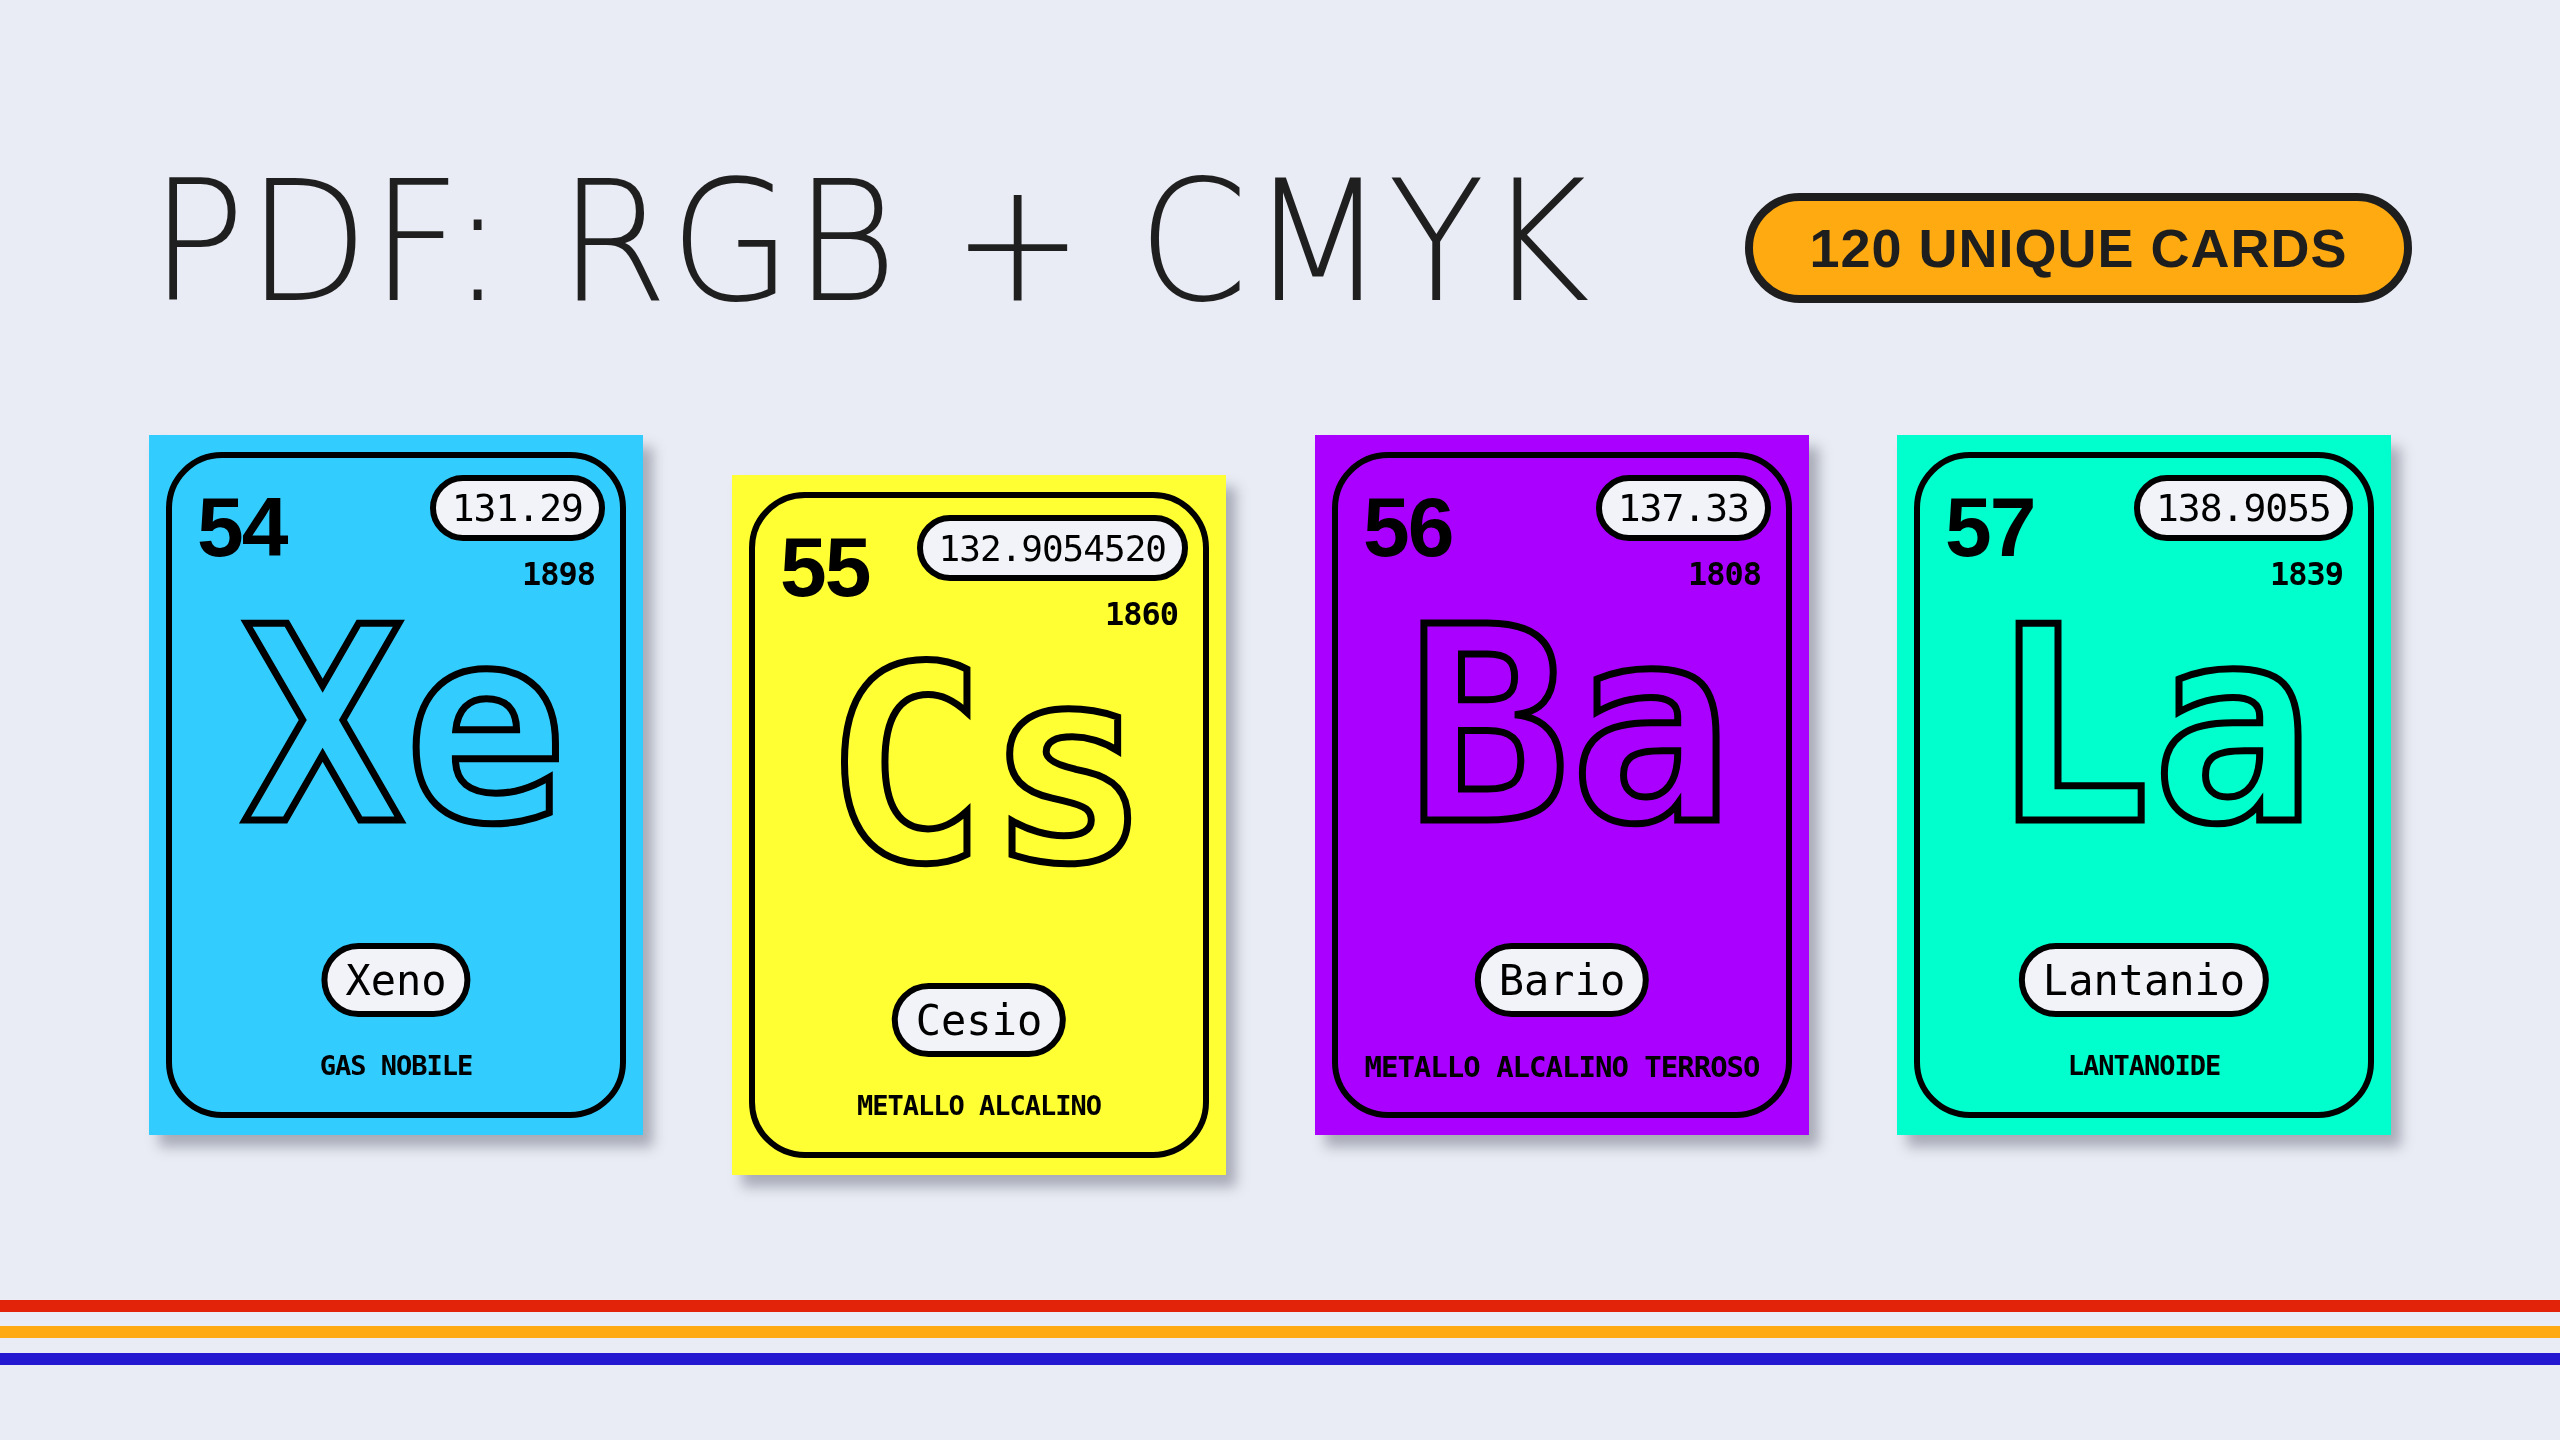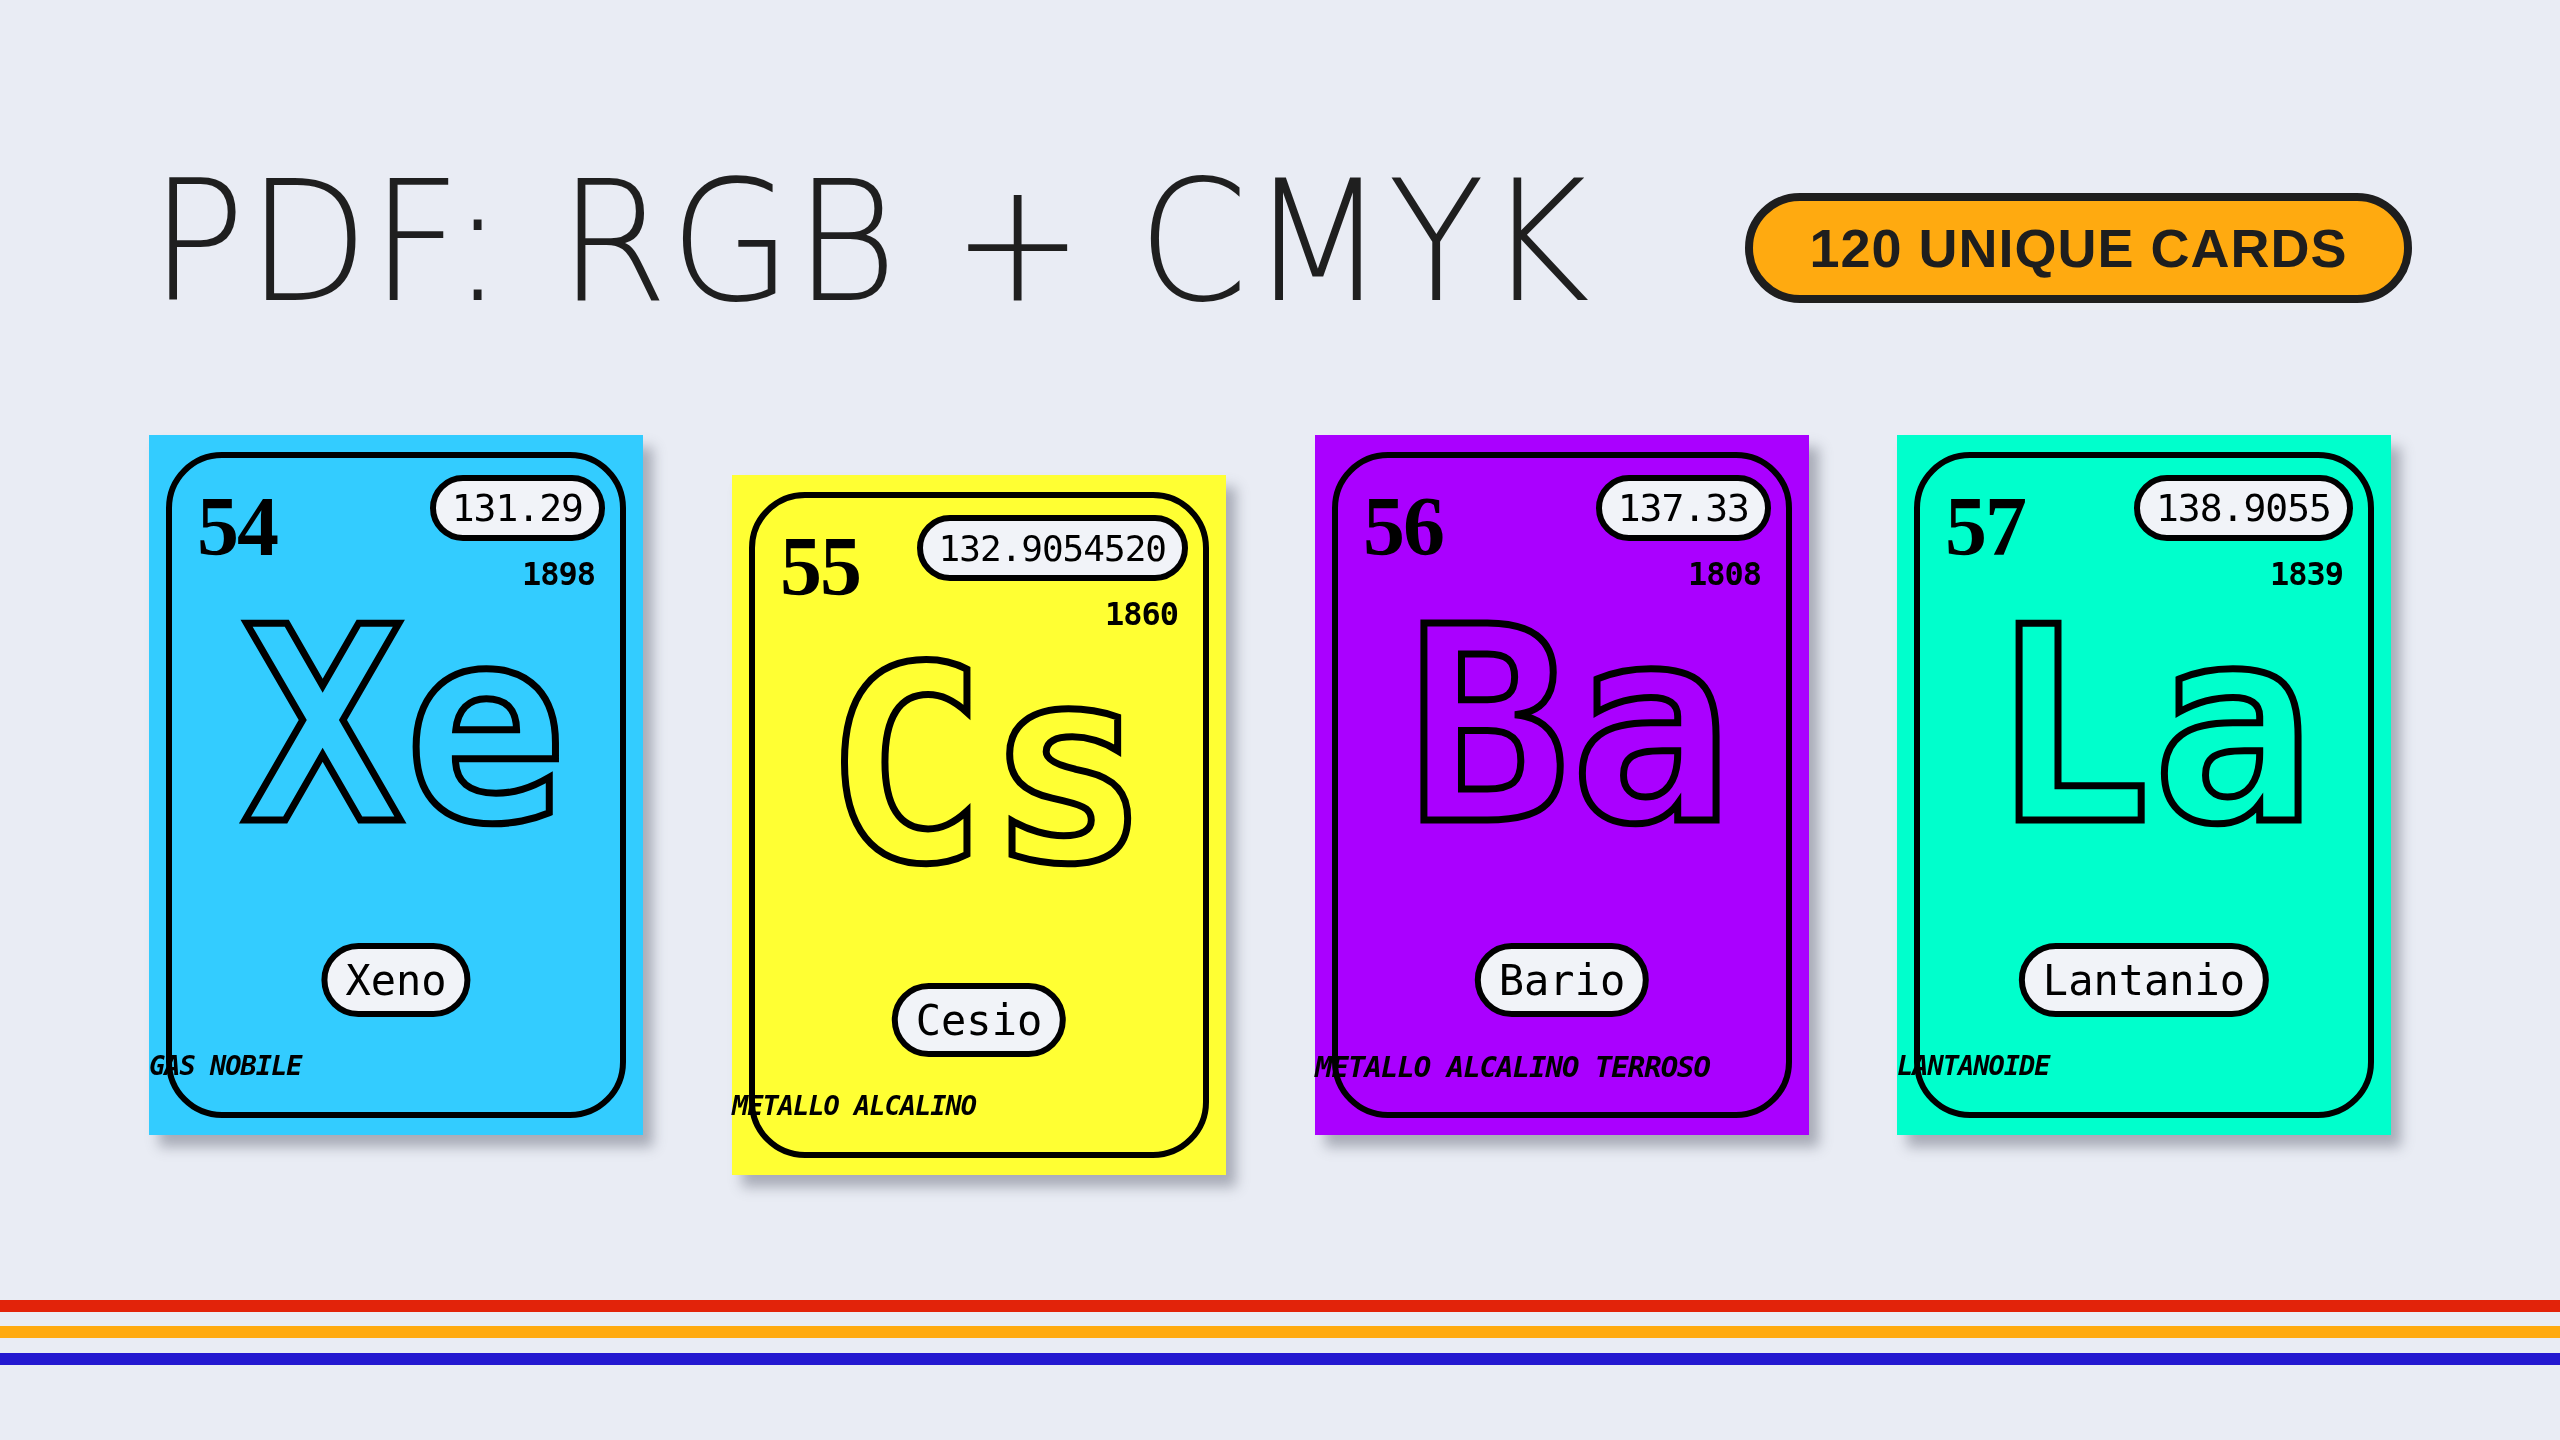--- a/index.html
+++ b/index.html
@@ -26,21 +26,21 @@
   .card {
     position: absolute; top: 435px; width: 494px; height: 700px;
     box-shadow: 10px 12px 12px rgba(90, 95, 110, 0.45);
   }
   .frame {
     position: absolute; left: 17px; top: 17px; right: 17px; bottom: 17px;
     border: 6px solid #000; border-radius: 56px;
   }
   .num {
     position: absolute; left: 48px; top: 50px;
-    font-family: Liberation Serif, serif; font-weight: bold;
+    font-family: Liberation Sans, sans-serif; font-weight: bold;
     font-size: 84px; line-height: 1; color: #000; letter-spacing: -2px;
   }
   .mass {
     position: absolute; right: 38px; top: 40px; height: 66px;
     box-sizing: border-box; padding: 1px 16px;
     background: #F1F3F8; border: 6px solid #000; border-radius: 34px;
     display: flex; align-items: center;
     font-family: "DejaVu Sans Mono", monospace; font-size: 38px; color: #000;
     letter-spacing: -1px;
   }
@@ -61,23 +61,23 @@
   }
   .name-pill {
     position: absolute; left: 50%; top: 508px; transform: translateX(-50%);
     height: 74px; box-sizing: border-box; padding: 1px 18px;
     background: #F1F3F8; border: 6px solid #000; border-radius: 38px;
     display: flex; align-items: center;
     font-family: "DejaVu Sans Mono", monospace; font-size: 42px; color: #000;
     white-space: nowrap;
   }
   .category {
-    position: absolute; left: 0; right: 0; top: 615px; text-align: left;
+    position: absolute; left: 0; right: 0; top: 615px; text-align: center;
     font-family: "DejaVu Sans Mono", monospace; font-weight: bold;
-    font-size: 27px; color: #000; letter-spacing: -1px; white-space: nowrap; font-style: italic;
+    font-size: 27px; color: #000; letter-spacing: -1px; white-space: nowrap;
   }
   .stripe { position: absolute; left: 0; width: 2560px; height: 12px; }
 </style>
 </head>
 <body>
 
 <div class="title">PDF: RGB + CMYK</div>
 <div class="badge">120 UNIQUE CARDS</div>
 
 <div class="card" style="left:149px;background:#33CCFF;">

